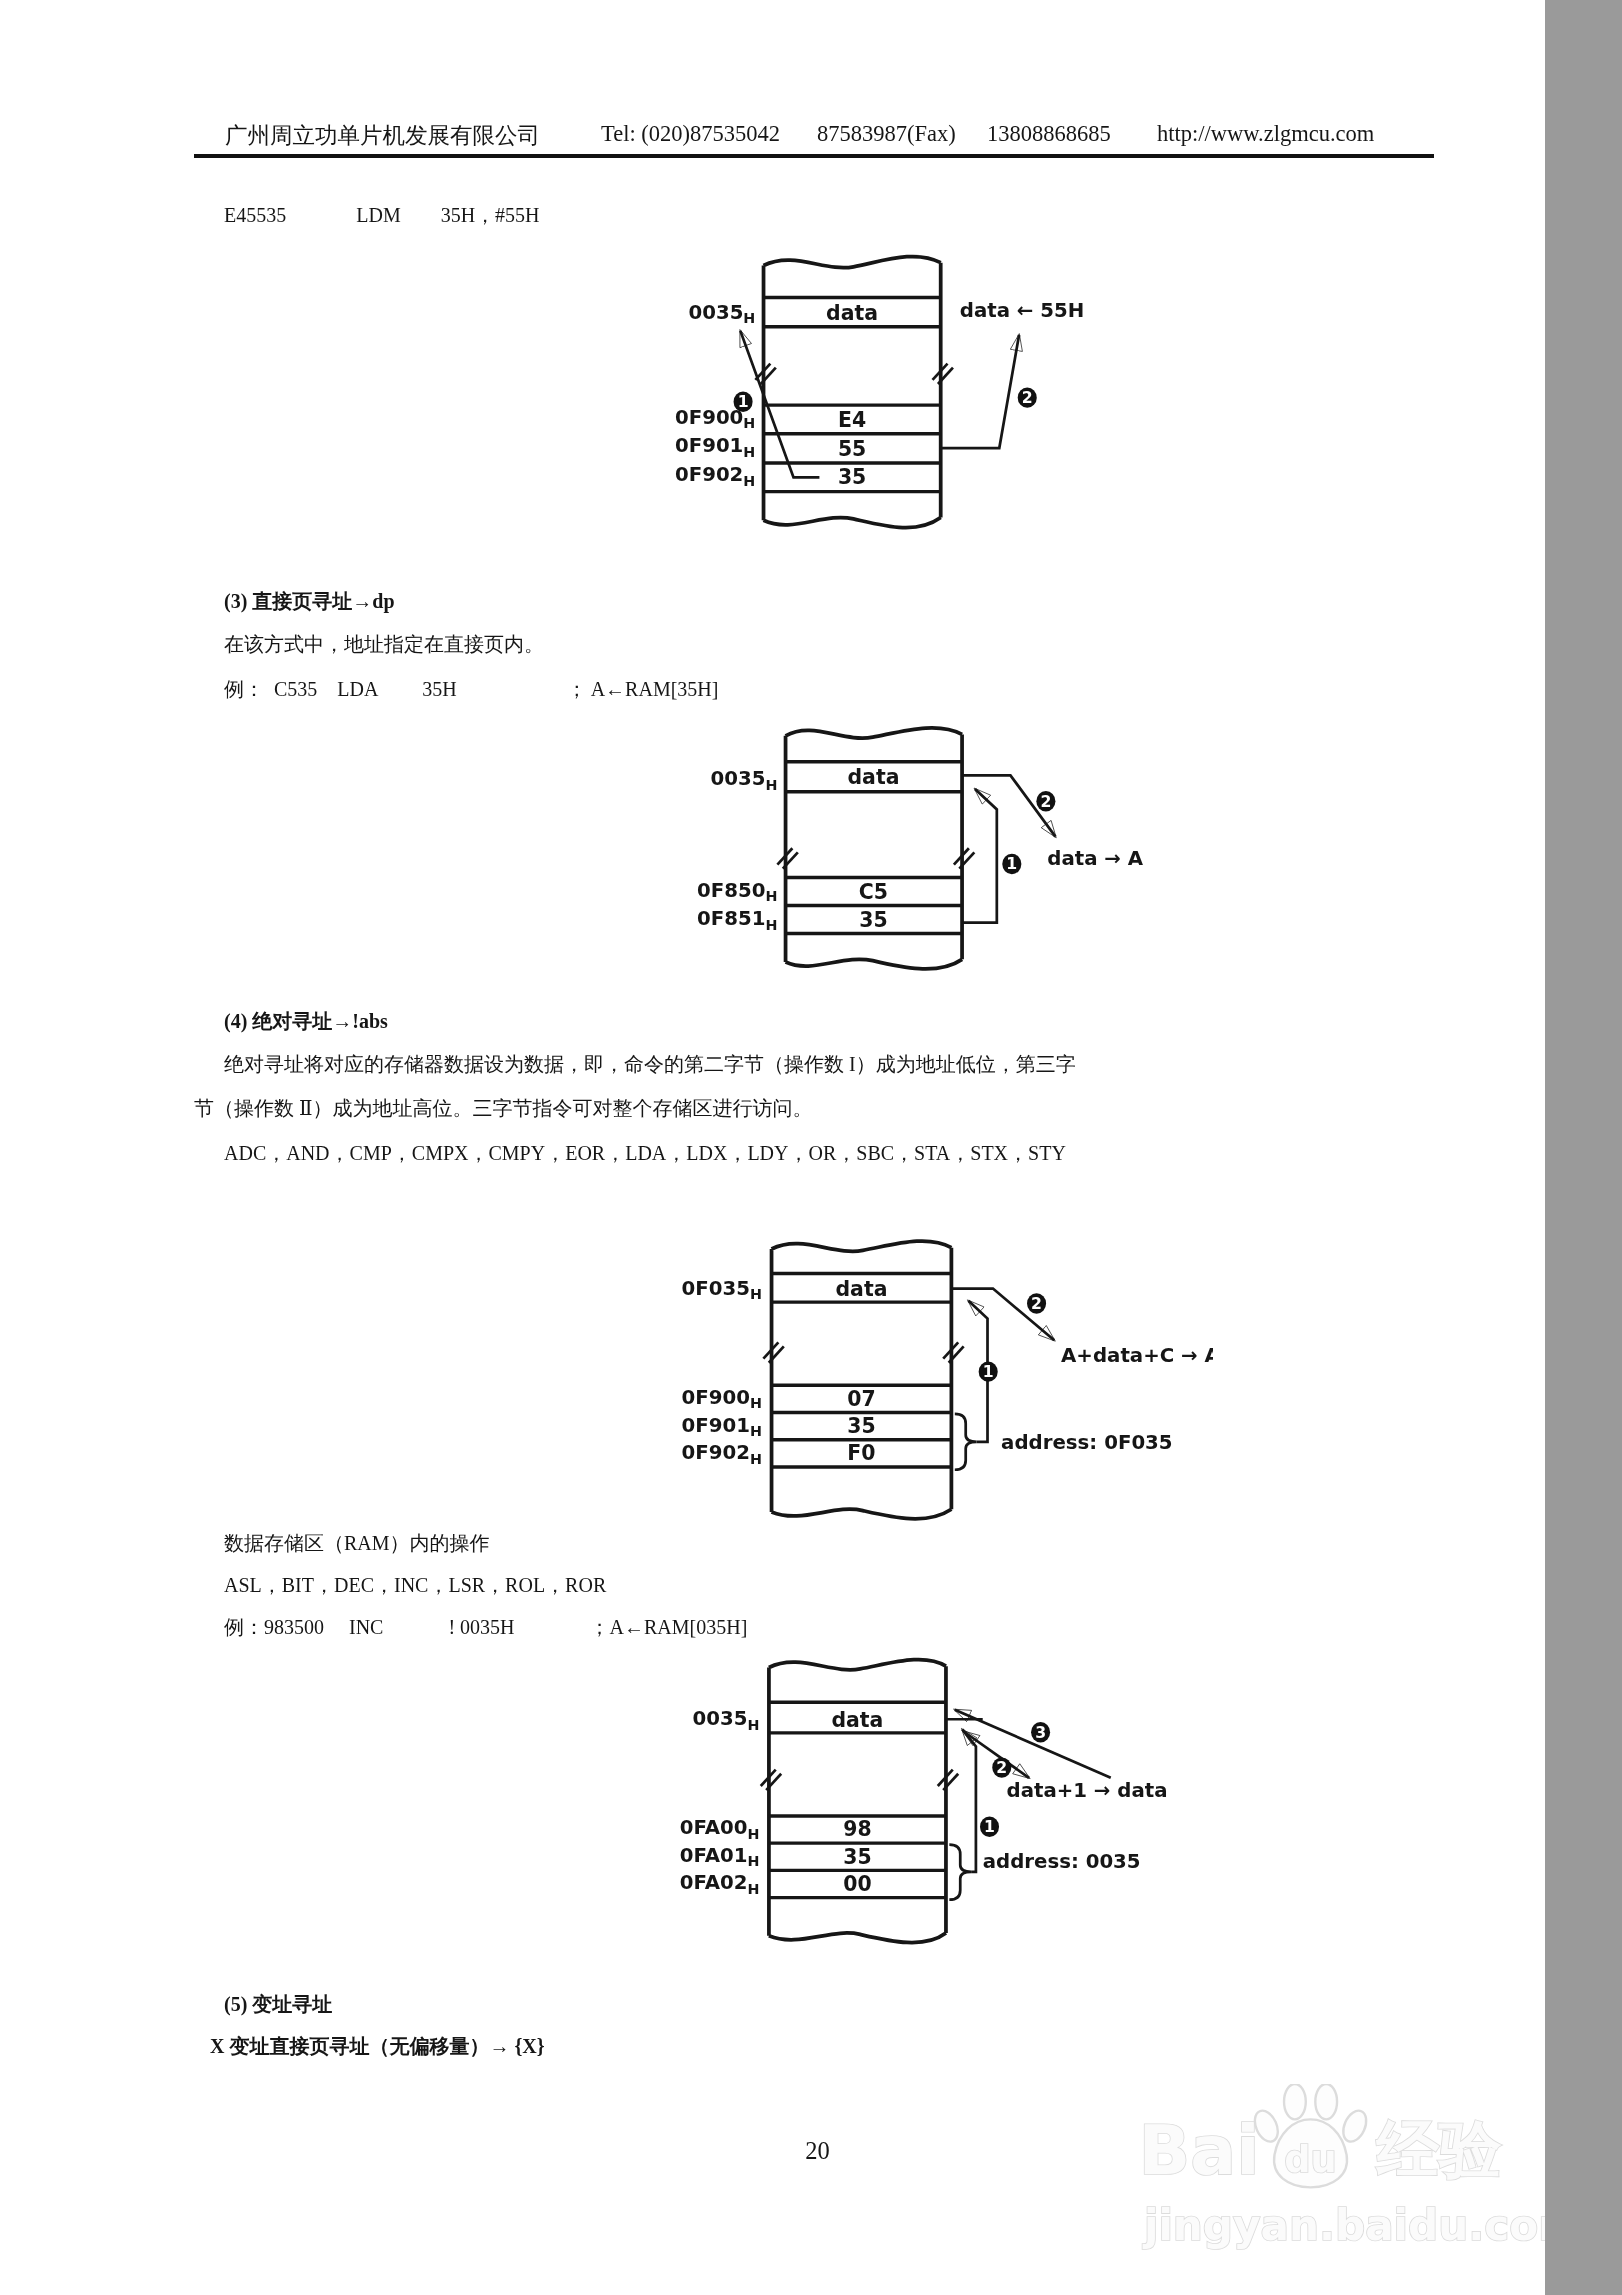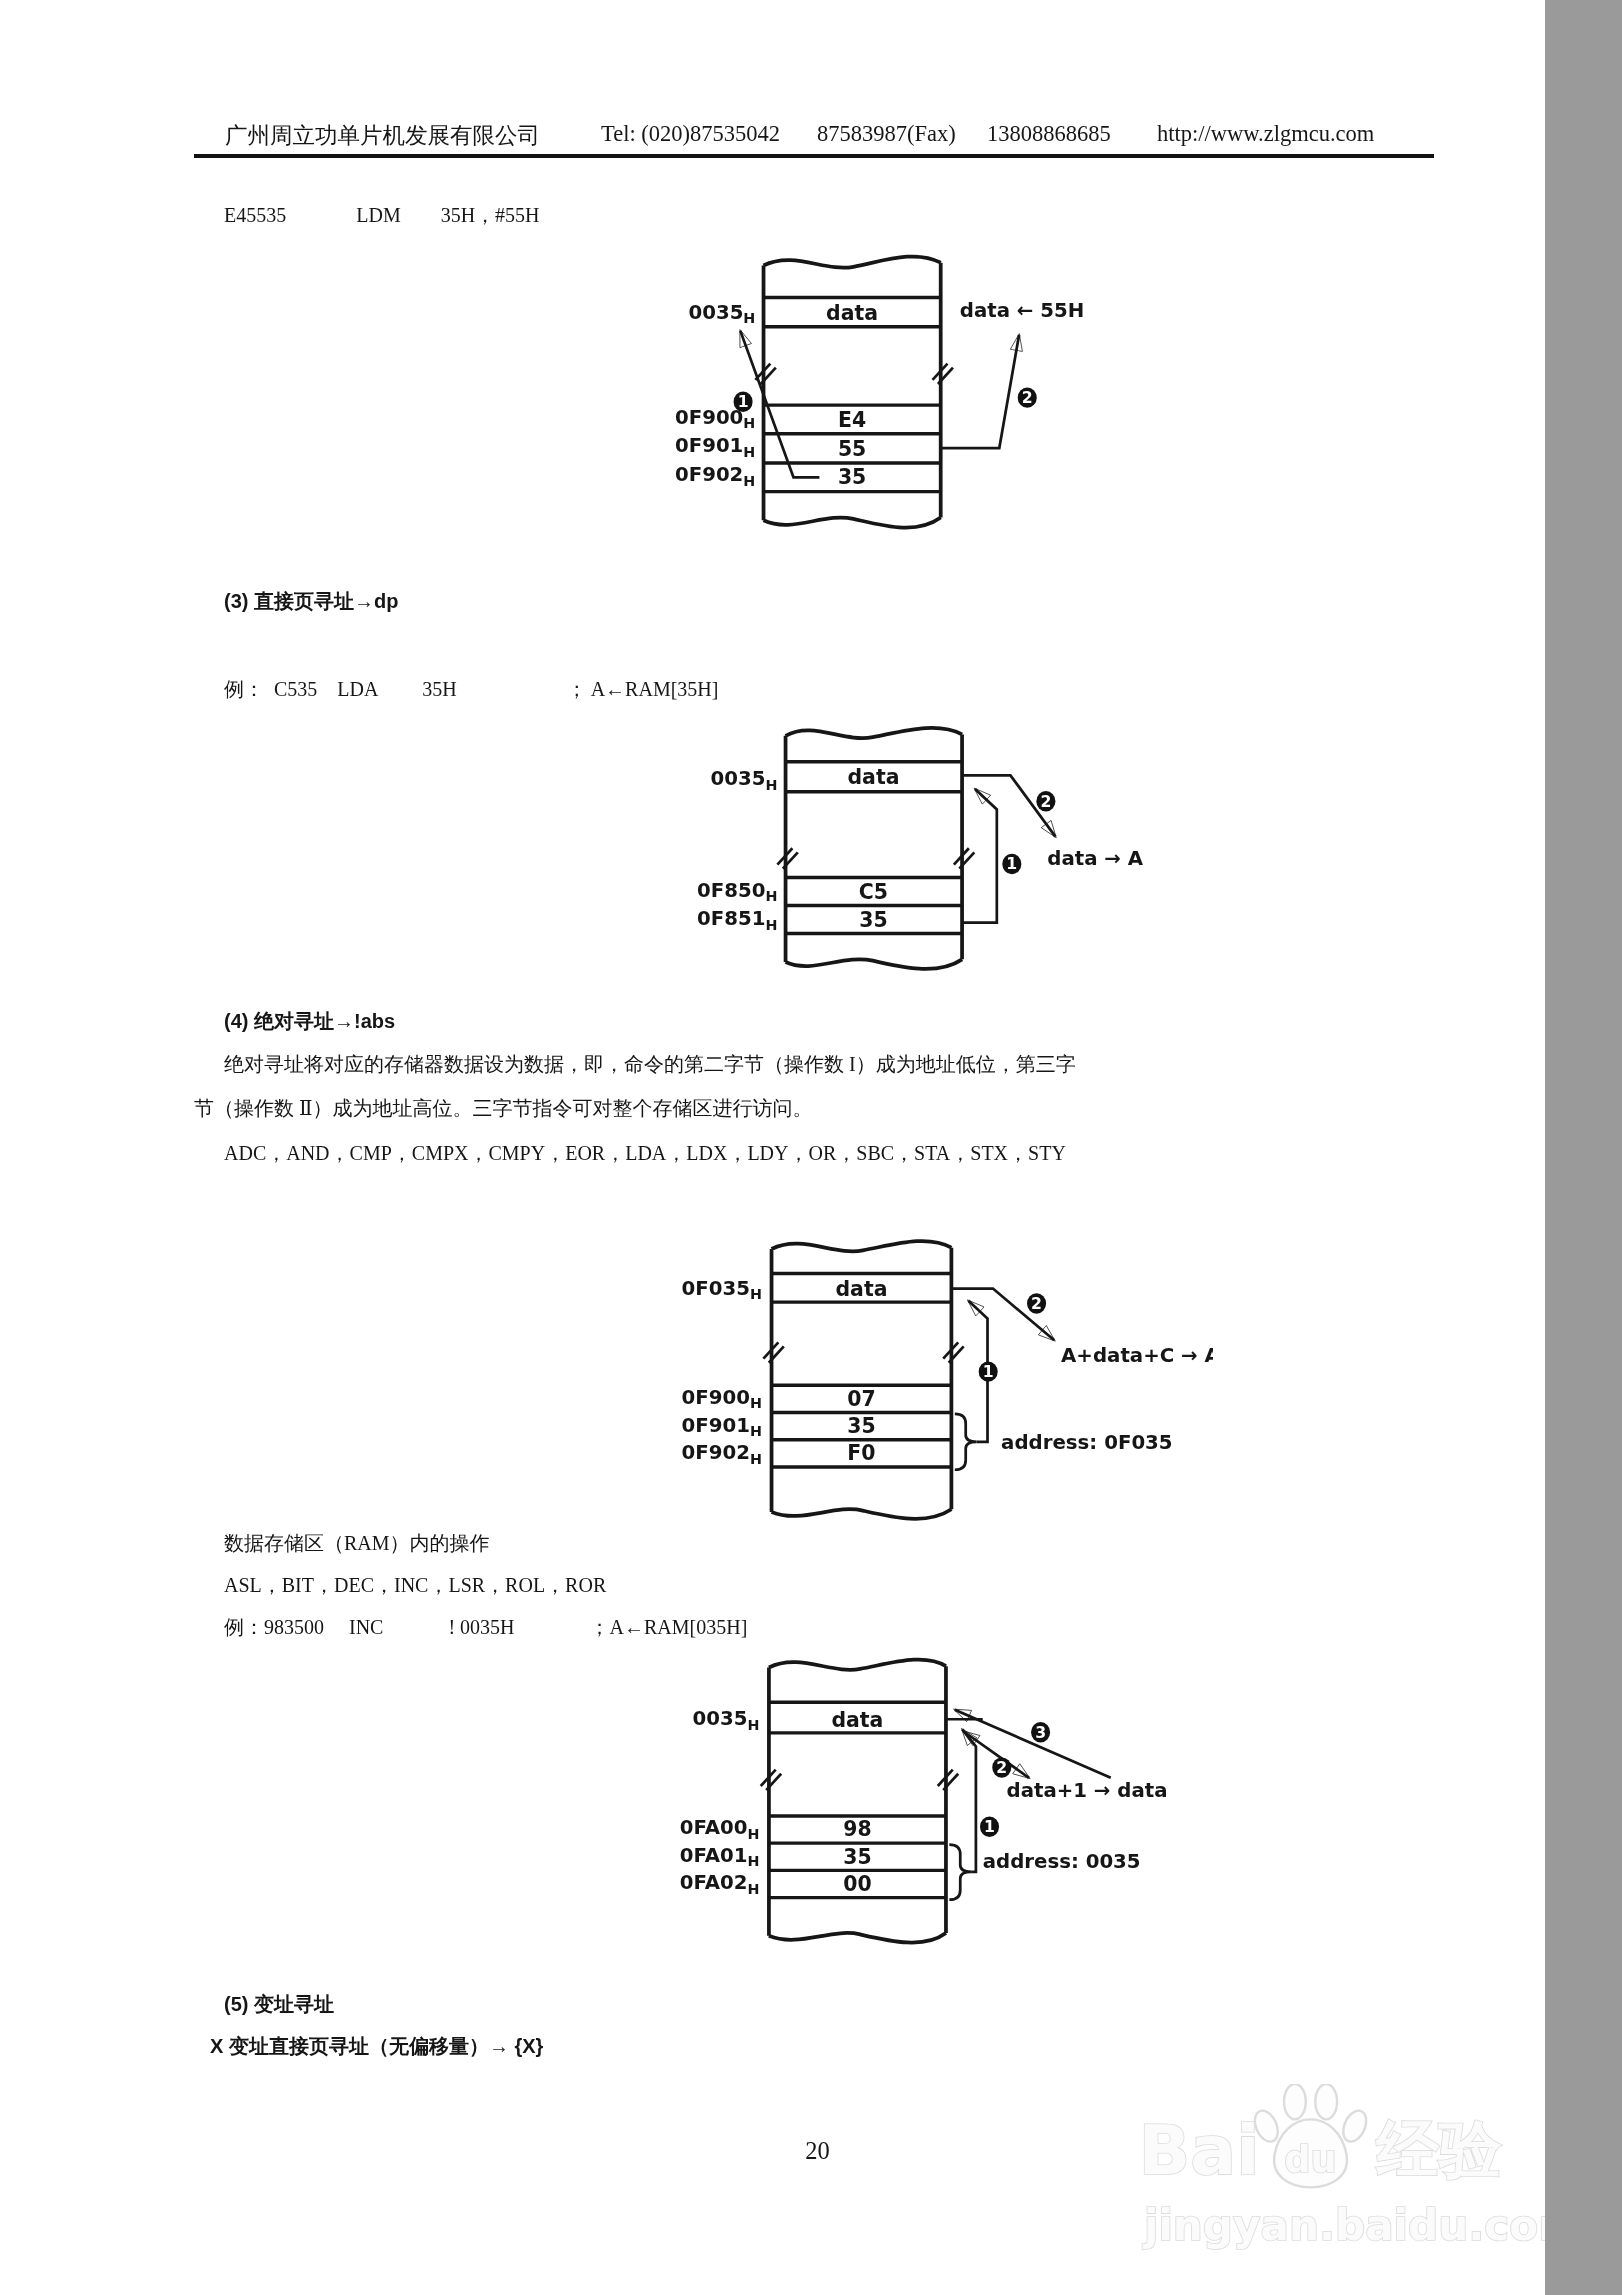--- a/index.html
+++ b/index.html
@@ -6,21 +6,21 @@
   #page{
     position:relative;
     width:1545px;height:2295px;
     background:#ffffff;
     font-family:"Liberation Serif","DejaVu Serif",serif;
     color:#161616;
     overflow:hidden;
   }
   .line{position:absolute;white-space:pre;font-size:20px;line-height:1.2;}
   .hdr{position:absolute;white-space:pre;font-size:22.5px;}
-  .bold-head{font-family:Liberation Sans, sans-serif;font-weight:700;}
+  .bold-head{font-family:Liberation Serif, serif;font-weight:700;}
   #rule{position:absolute;left:194px;top:154px;width:1240px;height:4.1px;background:#111;}
   .diagram{position:absolute;}
   .diagram path,.diagram line,.diagram polyline{stroke:#161616;fill:none;}
   .outline{stroke-width:5.5px;}
   .rowline{stroke-width:5px;}
   .arrow{stroke-width:4px;}
   .brk{stroke-width:4px;}
   .brace{stroke-width:4px;}
   text.addr,text.cell,text.ann{font-family:"DejaVu Sans","Liberation Sans",sans-serif;font-weight:700;fill:#161616;stroke:none;}
   text.addr{font-size:29px;}
@@ -43,20 +43,21 @@
   <span class="hdr" style="left:225px;top:120px;">广州周立功单片机发展有限公司</span>
   <span class="hdr" style="left:601px;top:121px;">Tel: (020)87535042</span>
   <span class="hdr" style="left:817px;top:121px;">87583987(Fax)</span>
   <span class="hdr" style="left:987px;top:121px;">13808868685</span>
   <span class="hdr" style="left:1157px;top:121px;">http://www.zlgmcu.com</span>
   <div id="rule"></div>
 
   <div class="line" style="left:224px;top:203px;">E45535              LDM        35H，#55H</div>
 
   <div class="line bold-head" style="left:224px;top:589px;">(3) 直接页寻址→dp</div>
+  <div class="line" style="left:224px;top:632px;">在该方式中，地址指定在直接页内。</div>
   <div class="line" style="left:224px;top:677px;">例：  C535    LDA         35H                      ； A←RAM[35H]</div>
 
   <div class="line bold-head" style="left:224px;top:1009px;">(4) 绝对寻址→!abs</div>
   <div class="line" style="left:224px;top:1052px;font-family:Liberation Serif, serif;">绝对寻址将对应的存储器数据设为数据，即，命令的第二字节（操作数 I）成为地址低位，第三字</div>
   <div class="line" style="left:194px;top:1096px;">节（操作数 Ⅱ）成为地址高位。三字节指令可对整个存储区进行访问。</div>
   <div class="line" style="left:224px;top:1141px;">ADC，AND，CMP，CMPX，CMPY，EOR，LDA，LDX，LDY，OR，SBC，STA，STX，STY</div>
 
   <div class="line" style="left:224px;top:1531px;">数据存储区（RAM）内的操作</div>
   <div class="line" style="left:224px;top:1573px;">ASL，BIT，DEC，INC，LSR，ROL，ROR</div>
   <div class="line" style="left:224px;top:1615px;">例：983500     INC             ! 0035H               ；A←RAM[035H]</div>

